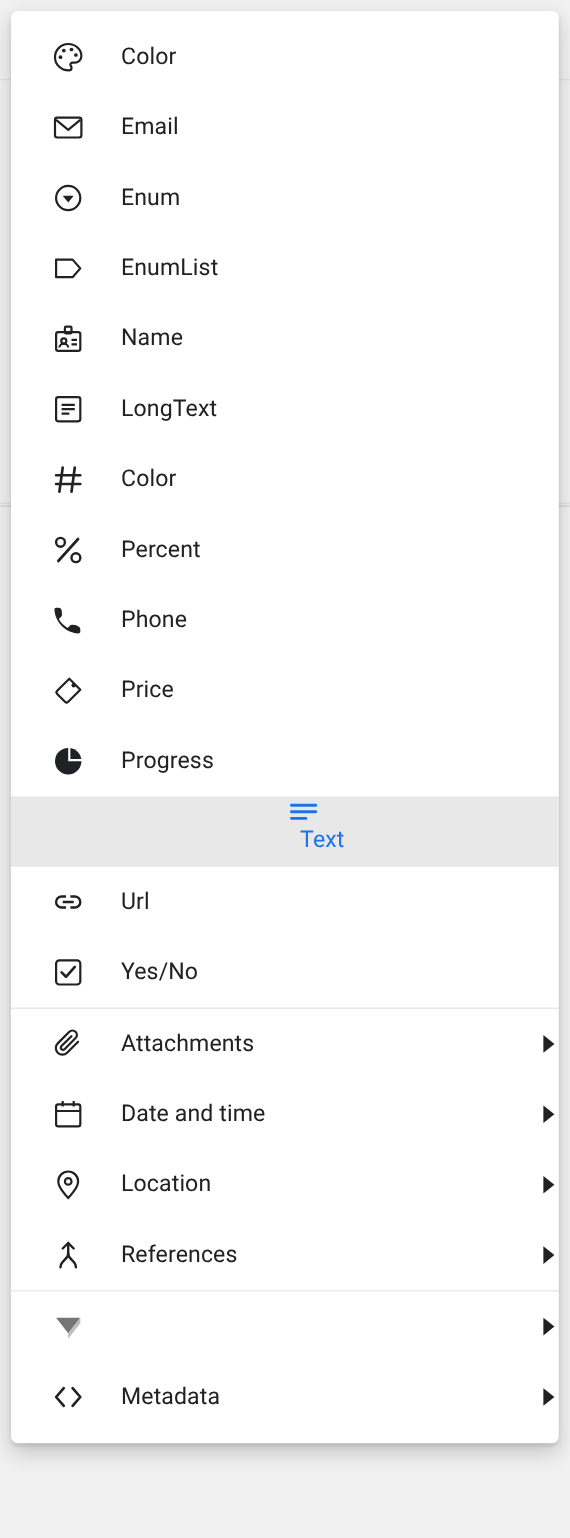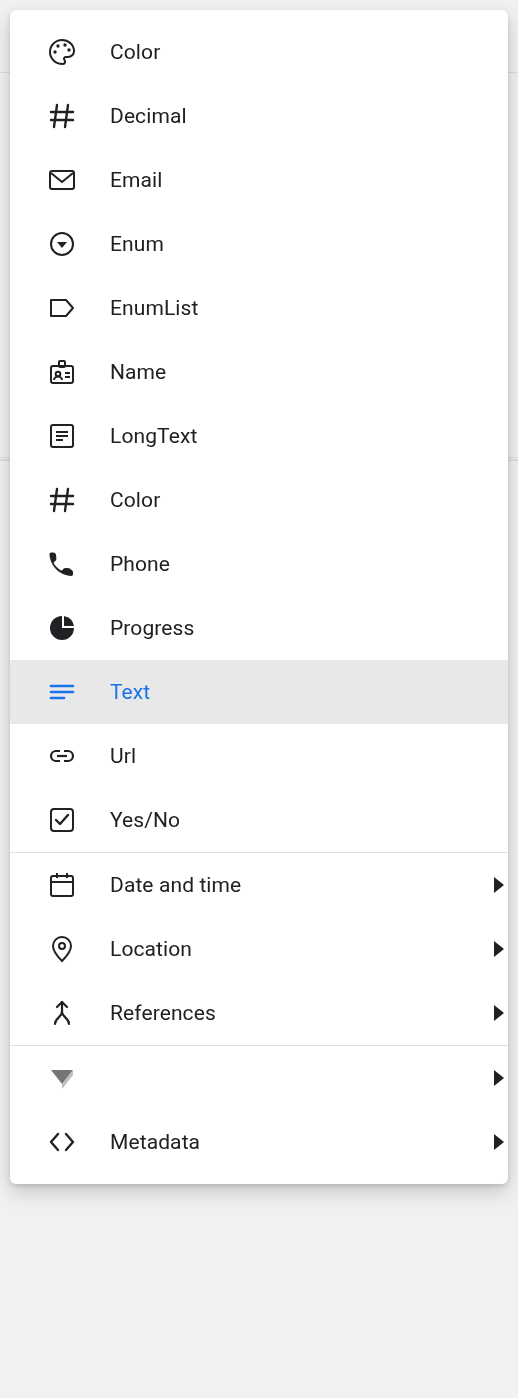--- a/index.html
+++ b/index.html
@@ -61,21 +61,21 @@
     justify-content: center;
     color: #202124;
   }
   .item.selected .icon { color: #1a73e8; }
   .item .label {
     margin-left: 34px;
     font-size: 21px;
     letter-spacing: 0.1px;
     color: #202124;
   }
-  .item.selected { background: #e8e8e8; }
+  .item.selected { background: #e8e8e8; flex-direction: column; }
   .item.selected .label { color: #1a73e8; }
 
   .item .arrow {
     margin-left: auto;
     width: 0; height: 0;
     border-top: 8px solid transparent;
     border-bottom: 8px solid transparent;
     border-left: 10px solid #202124;
   }
 
@@ -217,84 +217,92 @@
       <span class="icon">
         <svg viewBox="0 0 28 28" width="28" height="28">
           <use href="#palette-icon"></use>
         </svg>
       </span>
       <span class="label">Color</span>
     </div>
     <div class="item">
       <span class="icon">
         <svg viewBox="0 0 28 28" width="28" height="28">
+          <use href="#email-icon"></use>
+        </svg>
+      </span>
+      <span class="label">Email</span>
+    </div>
+    <div class="item">
+      <span class="icon">
+        <svg viewBox="0 0 28 28" width="28" height="28">
+          <use href="#enum-icon"></use>
+        </svg>
+      </span>
+      <span class="label">Enum</span>
+    </div>
+    <div class="item">
+      <span class="icon">
+        <svg viewBox="0 0 28 28" width="28" height="28">
+          <use href="#label-icon"></use>
+        </svg>
+      </span>
+      <span class="label">EnumList</span>
+    </div>
+    <div class="item">
+      <span class="icon">
+        <svg viewBox="0 0 28 28" width="28" height="28">
+          <use href="#badge-icon"></use>
+        </svg>
+      </span>
+      <span class="label">Name</span>
+    </div>
+    <div class="item">
+      <span class="icon">
+        <svg viewBox="0 0 28 28" width="28" height="28">
+          <use href="#article-icon"></use>
+        </svg>
+      </span>
+      <span class="label">LongText</span>
+    </div>
+    <div class="item">
+      <span class="icon">
+        <svg viewBox="0 0 28 28" width="28" height="28">
           <use href="#hash-icon"></use>
         </svg>
       </span>
-      <span class="label">Decimal</span>
-    </div>
-    <div class="item">
-      <span class="icon">
-        <svg viewBox="0 0 28 28" width="28" height="28">
-          <use href="#email-icon"></use>
-        </svg>
-      </span>
-      <span class="label">Email</span>
-    </div>
-    <div class="item">
-      <span class="icon">
-        <svg viewBox="0 0 28 28" width="28" height="28">
-          <use href="#enum-icon"></use>
-        </svg>
-      </span>
-      <span class="label">Enum</span>
-    </div>
-    <div class="item">
-      <span class="icon">
-        <svg viewBox="0 0 28 28" width="28" height="28">
-          <use href="#label-icon"></use>
-        </svg>
-      </span>
-      <span class="label">EnumList</span>
-    </div>
-    <div class="item">
-      <span class="icon">
-        <svg viewBox="0 0 28 28" width="28" height="28">
-          <use href="#badge-icon"></use>
-        </svg>
-      </span>
-      <span class="label">Name</span>
-    </div>
-    <div class="item">
-      <span class="icon">
-        <svg viewBox="0 0 28 28" width="28" height="28">
-          <use href="#article-icon"></use>
-        </svg>
-      </span>
-      <span class="label">LongText</span>
-    </div>
-    <div class="item">
-      <span class="icon">
-        <svg viewBox="0 0 28 28" width="28" height="28">
-          <use href="#hash-icon"></use>
-        </svg>
-      </span>
       <span class="label">Color</span>
     </div>
     <div class="item">
       <span class="icon">
         <svg viewBox="0 0 28 28" width="28" height="28">
+          <use href="#percent-icon"></use>
+        </svg>
+      </span>
+      <span class="label">Percent</span>
+    </div>
+    <div class="item">
+      <span class="icon">
+        <svg viewBox="0 0 28 28" width="28" height="28">
           <use href="#phone-icon"></use>
         </svg>
       </span>
       <span class="label">Phone</span>
     </div>
     <div class="item">
       <span class="icon">
         <svg viewBox="0 0 28 28" width="28" height="28">
+          <use href="#tag-icon"></use>
+        </svg>
+      </span>
+      <span class="label">Price</span>
+    </div>
+    <div class="item">
+      <span class="icon">
+        <svg viewBox="0 0 28 28" width="28" height="28">
           <use href="#pie-icon"></use>
         </svg>
       </span>
       <span class="label">Progress</span>
     </div>
     <div class="item selected">
       <span class="icon">
         <svg viewBox="0 0 28 28" width="28" height="28">
           <use href="#notes-icon"></use>
         </svg>
@@ -314,20 +322,29 @@
         <svg viewBox="0 0 28 28" width="28" height="28">
           <use href="#checkbox-icon"></use>
         </svg>
       </span>
       <span class="label">Yes/No</span>
     </div>
     <div class="divider"></div>
     <div class="item">
       <span class="icon">
         <svg viewBox="0 0 28 28" width="28" height="28">
+          <use href="#attachment-icon"></use>
+        </svg>
+      </span>
+      <span class="label">Attachments</span>
+      <span class="arrow"></span>
+    </div>
+    <div class="item">
+      <span class="icon">
+        <svg viewBox="0 0 28 28" width="28" height="28">
           <use href="#calendar-icon"></use>
         </svg>
       </span>
       <span class="label">Date and time</span>
       <span class="arrow"></span>
     </div>
     <div class="item">
       <span class="icon">
         <svg viewBox="0 0 28 28" width="28" height="28">
           <use href="#location-icon"></use>

